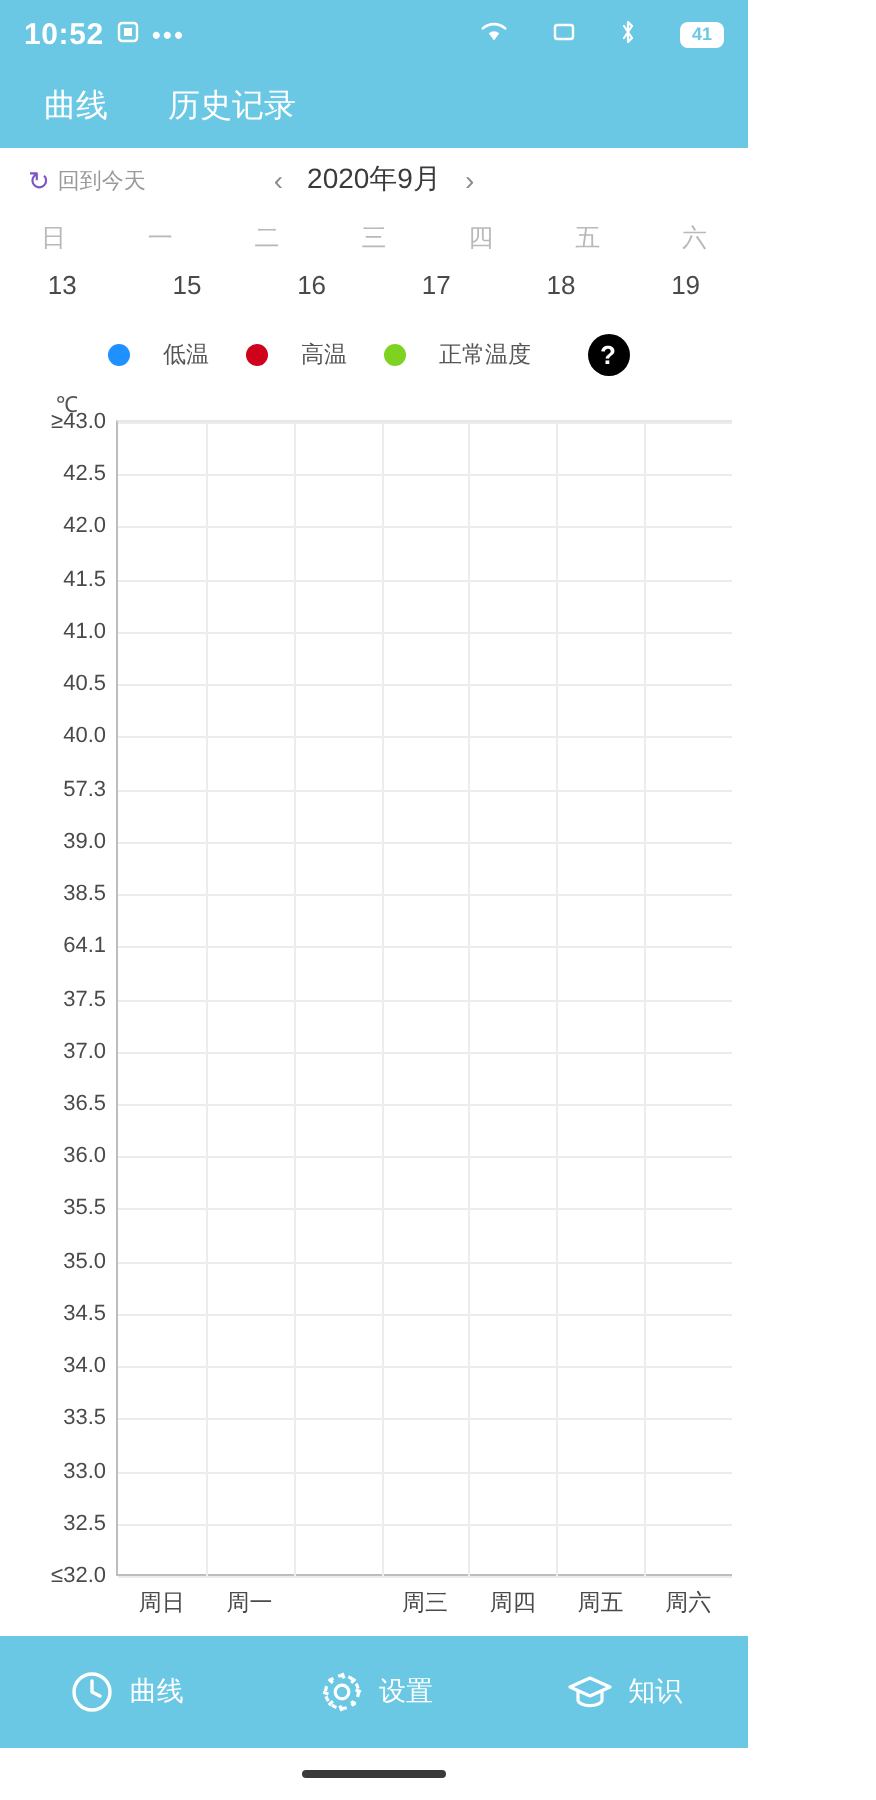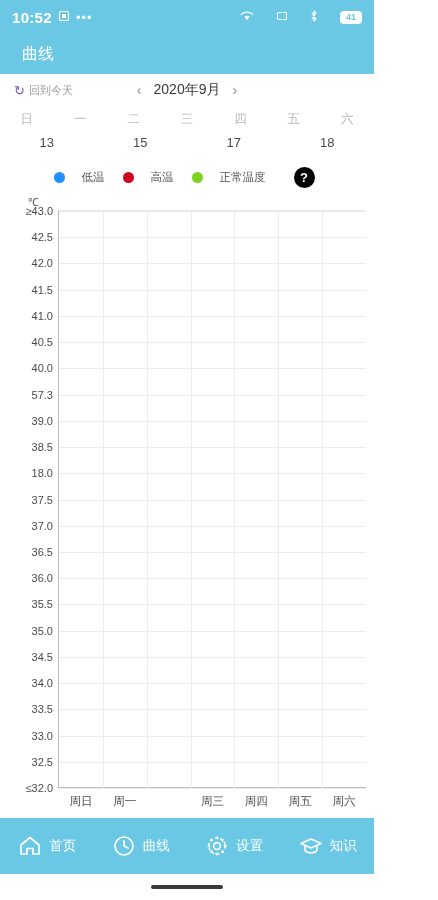--- a/index.html
+++ b/index.html
@@ -217,20 +217,21 @@
         <svg width="8" height="12" viewBox="0 0 8 12">
             <path d="M2 3 L6 9 L4 11 L4 1 L6 3 L2 9" fill="none" stroke="#ffffff" stroke-width="1.1" stroke-linejoin="round" stroke-linecap="round"></path>
           </svg>
       </span>
       <span class="batt">41</span>
     </div>
   </div>
 
   <div class="apptabs">
     <div class="apptab">曲线</div>
+    <div class="apptab">历史记录</div>
   </div>
 
   <div class="datebar">
     <div class="today-btn">
       <span class="refresh-ico">↻</span>
       <span>回到今天</span>
     </div>
     <div class="month-nav">
       <span class="arrow">‹</span>
       <span class="month-label">2020年9月</span>
@@ -244,22 +245,24 @@
       <div class="week-cell"><span class="wd">一</span></div>
       <div class="week-cell"><span class="wd">二</span></div>
       <div class="week-cell"><span class="wd">三</span></div>
       <div class="week-cell"><span class="wd">四</span></div>
       <div class="week-cell"><span class="wd">五</span></div>
       <div class="week-cell"><span class="wd">六</span></div>
     </div>
     <div class="week-row">
       <div class="week-cell"><span class="dnum">13</span></div>
       <div class="week-cell"><span class="dnum">15</span></div>
+      <div class="week-cell"><span class="dnum">16</span></div>
       <div class="week-cell"><span class="dnum">17</span></div>
       <div class="week-cell"><span class="dnum">18</span></div>
+      <div class="week-cell"><span class="dnum">19</span></div>
     </div>
   </div>
 
   <div class="legend">
     <div class="legend-item">
       <span class="legend-dot" style="background:#1e90ff"></span>
       <span class="legend-text">低温</span>
     </div>
     <div class="legend-item">
       <span class="legend-dot" style="background:#d0021b"></span>
@@ -290,21 +293,21 @@
         <div class="ytick" style="top: 22.7273%;">40.5</div>
         <div class="gridline" style="top: 27.2727%;"></div>
         <div class="ytick" style="top: 27.2727%;">40.0</div>
         <div class="gridline" style="top: 31.8182%;"></div>
         <div class="ytick" style="top: 31.8182%;">57.3</div>
         <div class="gridline" style="top: 36.3636%;"></div>
         <div class="ytick" style="top: 36.3636%;">39.0</div>
         <div class="gridline" style="top: 40.9091%;"></div>
         <div class="ytick" style="top: 40.9091%;">38.5</div>
         <div class="gridline" style="top: 45.4545%;"></div>
-        <div class="ytick" style="top: 45.4545%;">18.0</div>
+        <div class="ytick" style="top: 45.4545%;">64.1</div>
         <div class="gridline" style="top: 50%;"></div>
         <div class="ytick" style="top: 50%;">37.5</div>
         <div class="gridline" style="top: 54.5455%;"></div>
         <div class="ytick" style="top: 54.5455%;">37.0</div>
         <div class="gridline" style="top: 59.0909%;"></div>
         <div class="ytick" style="top: 59.0909%;">36.5</div>
         <div class="gridline" style="top: 63.6364%;"></div>
         <div class="ytick" style="top: 63.6364%;">36.0</div>
         <div class="gridline" style="top: 68.1818%;"></div>
         <div class="ytick" style="top: 68.1818%;">35.5</div>
@@ -335,28 +338,20 @@
         <div class="xtick" style="left: 78.5714%;">周五</div>
         <div class="vgridline" style="left: 85.7143%;"></div>
         <div class="xtick" style="left: 92.8571%;">周六</div>
       </div>
   </div>
 
   <div class="bottomnav">
     <div class="navitem">
       <span class="navicon">
         <svg width="26" height="26" viewBox="0 0 26 26">
-            <path d="M4 12 L13 4.5 L22 12 L22 21 L16 21 L16 15.5 L10 15.5 L10 21 L4 21 Z" fill="none" stroke="#ffffff" stroke-width="1.7" stroke-linejoin="round"></path>
-          </svg>
-      </span>
-      <span>首页</span>
-    </div>
-    <div class="navitem">
-      <span class="navicon">
-        <svg width="26" height="26" viewBox="0 0 26 26">
             <circle cx="13" cy="13" r="9" fill="none" stroke="#ffffff" stroke-width="1.7"></circle>
             <path d="M13 7.5 L13 13 L17 15" fill="none" stroke="#ffffff" stroke-width="1.7" stroke-linecap="round" stroke-linejoin="round"></path>
           </svg>
       </span>
       <span>曲线</span>
     </div>
     <div class="navitem">
       <span class="navicon">
         <svg width="26" height="26" viewBox="0 0 26 26">
           <g fill="none" stroke="#ffffff" stroke-width="1.6">

